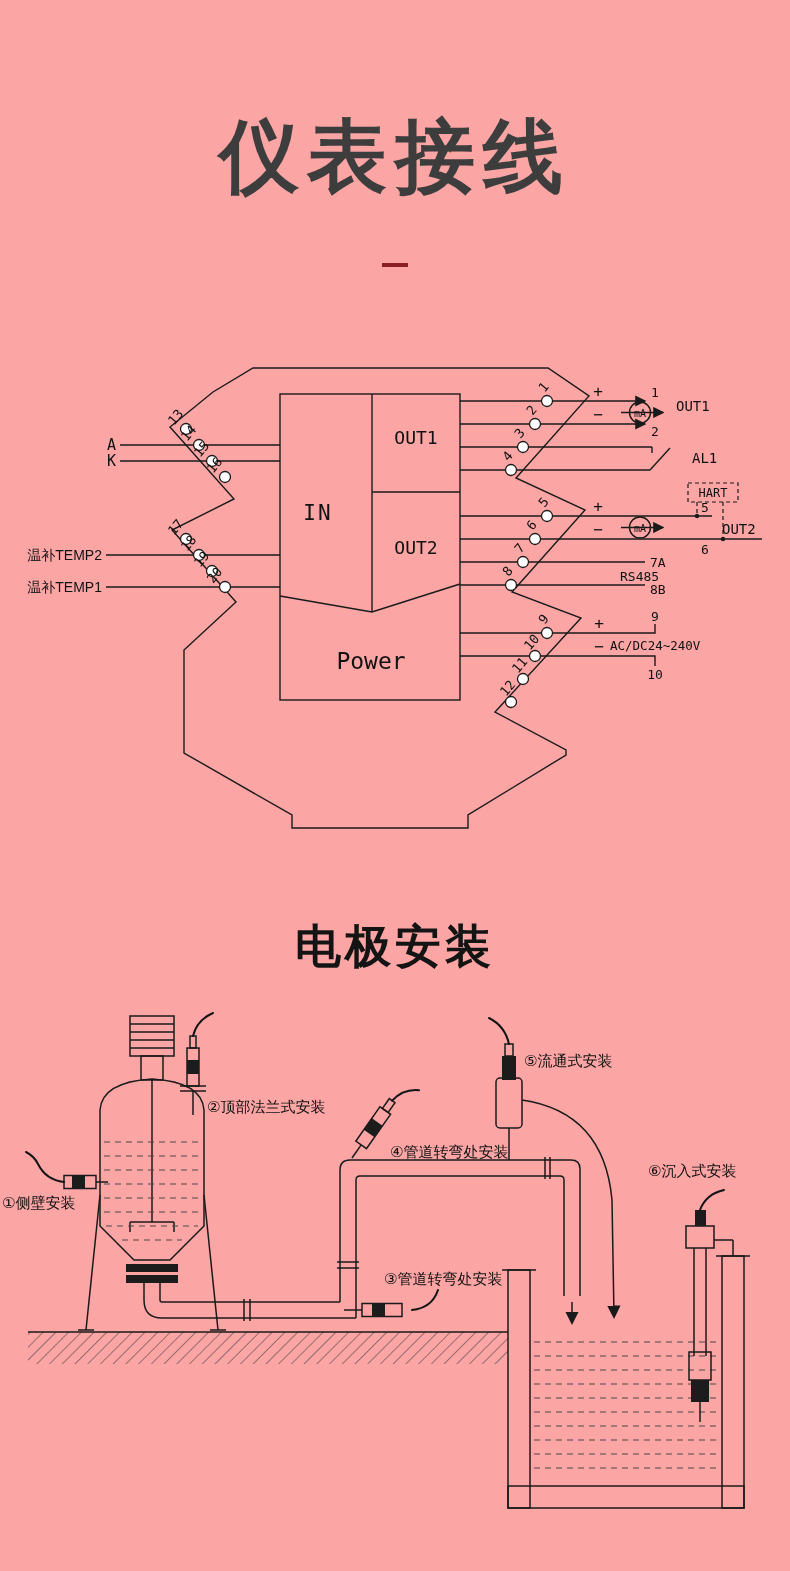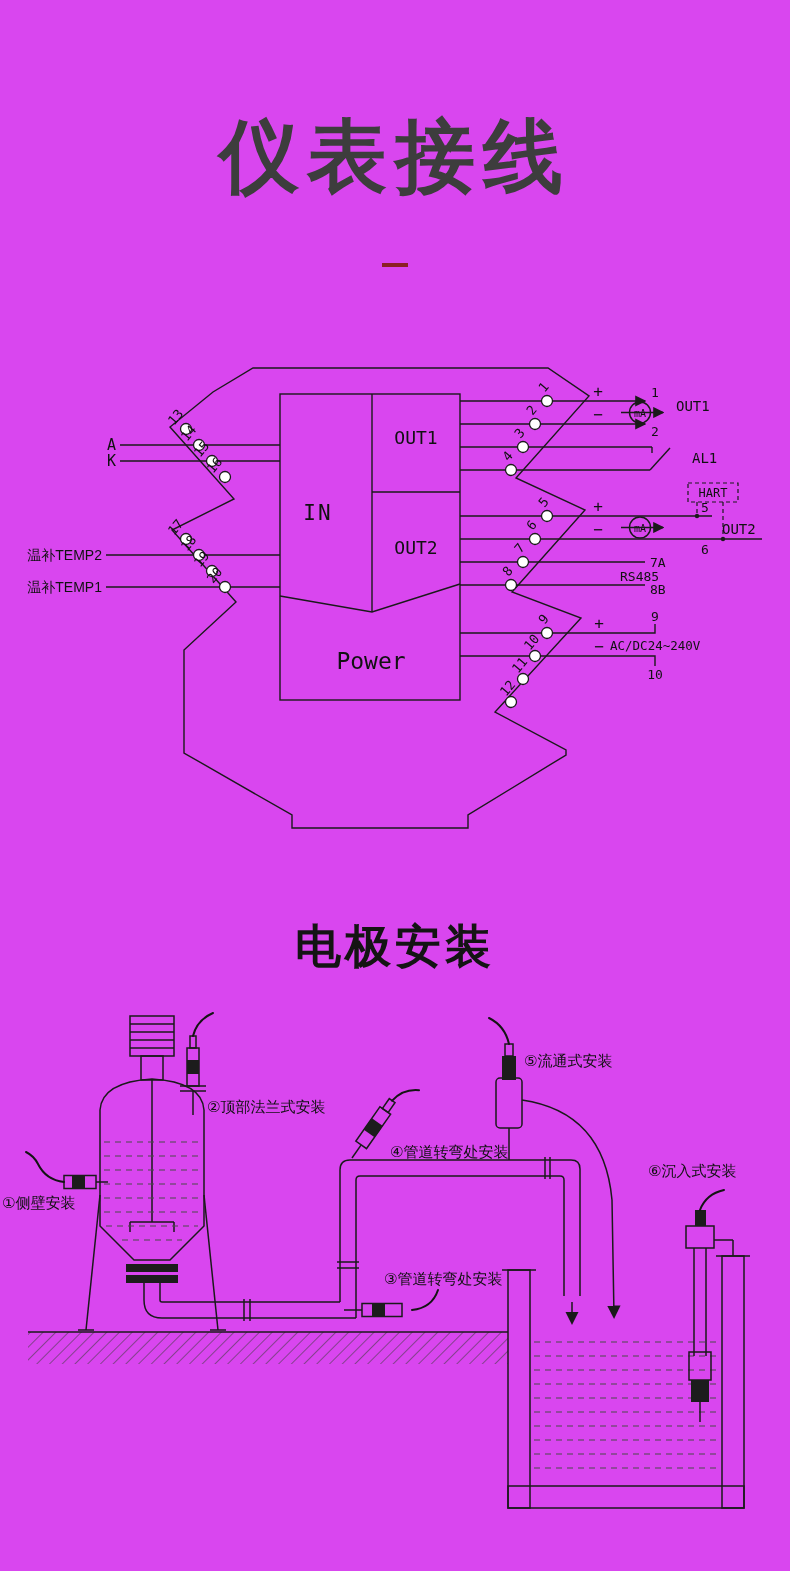--- a/index.html
+++ b/index.html
@@ -1,16 +1,16 @@
 <!DOCTYPE html>
 <html><head>
 <meta charset="utf-8">
 <style>
   html,body{margin:0;padding:0;background:#fff}
-  .page{position:relative;width:790px;height:1571px;background:#d946ef;overflow:hidden;
+  .page{position:relative;width:790px;height:1571px;background:#fca5a5;overflow:hidden;
         font-family:"Liberation Sans","DejaVu Sans",sans-serif}
   .title1{position:absolute;top:104px;left:0;width:100%;text-align:center;margin:0;
           font-size:80px;font-weight:900;color:#3d3d3d;letter-spacing:8px}
   .divider{position:absolute;top:263px;left:50%;transform:translateX(-50%);
            width:26px;height:4px;background:#8c1f24}
   .title2{position:absolute;top:916px;left:0;width:100%;text-align:center;margin:0;
           font-size:46px;font-weight:700;color:#141414;letter-spacing:4px}
   svg{position:absolute;left:0}
   #wiring{top:340px}
   #install{top:1000px}

